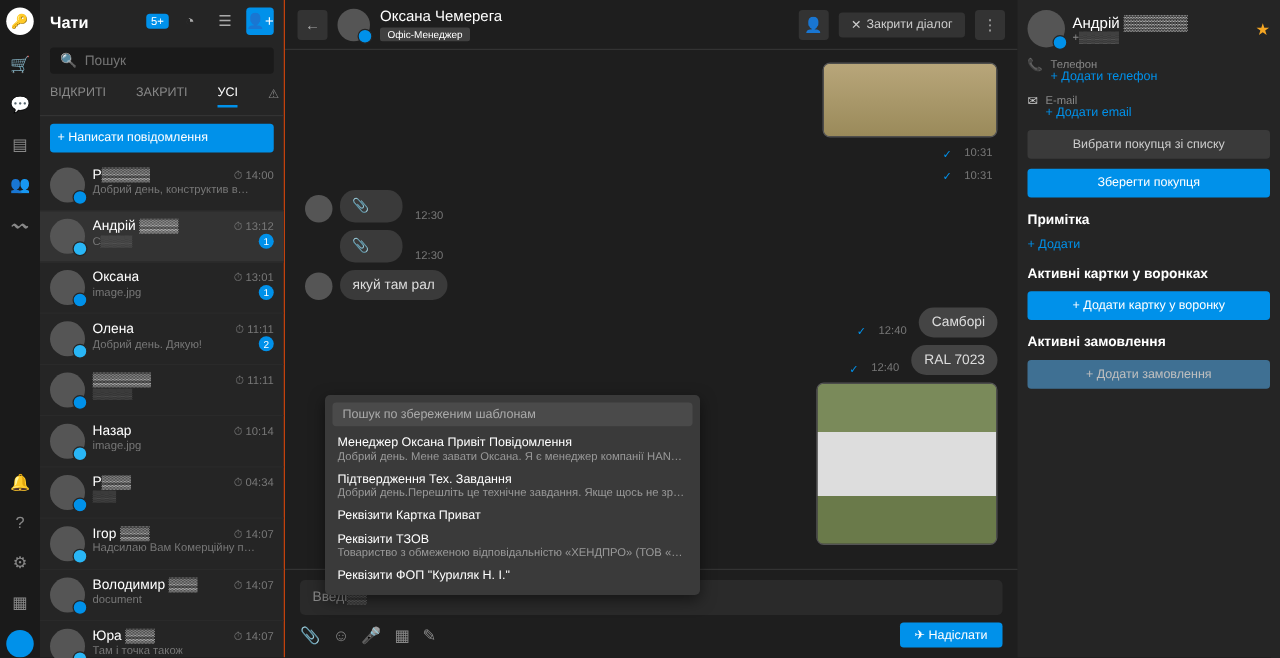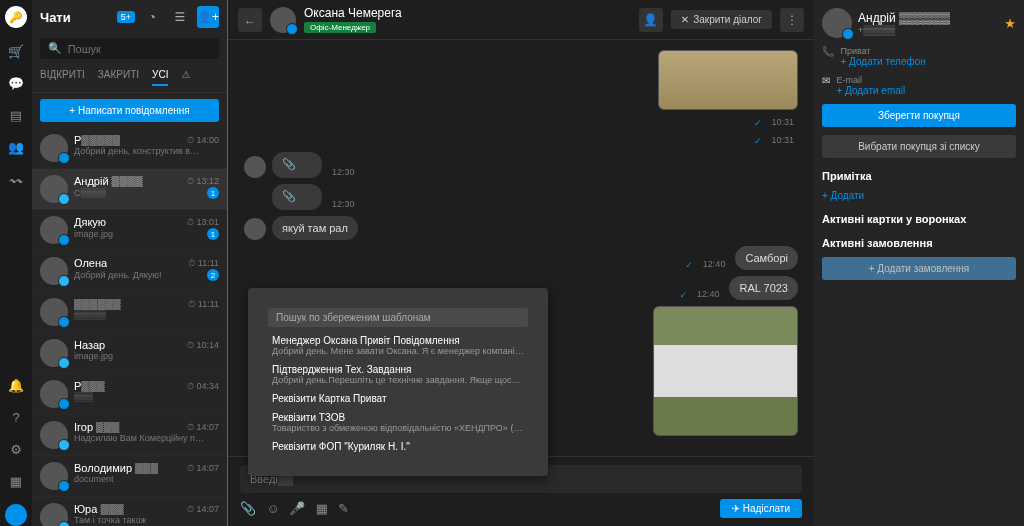--- a/index.html
+++ b/index.html
@@ -9,61 +9,61 @@
 .logo{width:22px;height:22px;border-radius:50%;background:#fff;display:flex;align-items:center;justify-content:center;color:#000;font-weight:bold}
 .ic.active{color:#0091ea}
 .chat-list{width:196px;background:#252525;display:flex;flex-direction:column;border-right:1px solid #c2410c}
 .cl-head{padding:6px 8px;display:flex;align-items:center;gap:6px}
 .cl-title{font-size:13px;color:#fff;font-weight:bold;flex:1}
 .cl-badge{background:#0091ea;color:#fff;font-size:9px;padding:1px 4px;border-radius:3px}
 .cl-btn{width:22px;height:22px;border-radius:3px;display:flex;align-items:center;justify-content:center;color:#aaa;cursor:pointer;font-size:12px}
 .cl-btn.blue{background:#0091ea;color:#fff}
 .search{margin:4px 8px;background:#1a1a1a;border-radius:3px;padding:4px 8px;display:flex;align-items:center;gap:6px}
 .search input{background:none;border:none;color:#ccc;font-size:11px;flex:1;outline:none}
-.tabs{display:flex;gap:13px;padding:6px 8px;border-bottom:1px solid #333;font-size:10px}
+.tabs{display:flex;gap:24px;padding:6px 8px;border-bottom:1px solid #333;font-size:10px}
 .tab{color:#888;cursor:pointer;padding-bottom:4px}
 .tab.active{color:#fff;border-bottom:2px solid #0091ea}
-.new-msg{margin:6px 8px;background:#0091ea;color:#fff;text-align:center;padding:6px;border-radius:3px;font-size:10px;cursor:pointer}
+.new-msg{margin:6px 8px;background:#0091ea;color:#fff;padding:6px;border-radius:3px;font-size:10px;cursor:pointer}
 .chats{flex:1;overflow-y:auto}
 .chat-item{display:flex;padding:6px 8px;gap:6px;cursor:pointer;border-bottom:1px solid #2a2a2a}
 .chat-item.sel{background:#333}
 .av{width:28px;height:28px;border-radius:50%;background:#555;flex-shrink:0;position:relative}
 .av .mini{position:absolute;bottom:-2px;right:-2px;width:12px;height:12px;border-radius:50%;background:#0091ea;border:1px solid #252525}
 .av .mini.tg{background:#29b6f6}
 .ci-body{flex:1;min-width:0}
 .ci-row1{display:flex;justify-content:space-between;align-items:center}
 .ci-name{font-size:11px;color:#fff;white-space:nowrap;overflow:hidden;text-overflow:ellipsis}
 .ci-time{font-size:9px;color:#777}
 .ci-row2{display:flex;justify-content:space-between;align-items:center}
 .ci-prev{font-size:9px;color:#777;white-space:nowrap;overflow:hidden;text-overflow:ellipsis;max-width:130px}
 .ci-badge{background:#0091ea;color:#fff;font-size:8px;min-width:12px;height:12px;border-radius:6px;display:flex;align-items:center;justify-content:center;padding:0 3px}
 .main{flex:1;display:flex;flex-direction:column;background:#1e1e1e;min-width:0}
 .m-head{display:flex;align-items:center;padding:6px 10px;gap:8px;border-bottom:1px solid #333}
 .hbtn{width:24px;height:24px;background:#333;border-radius:3px;display:flex;align-items:center;justify-content:center;color:#aaa;cursor:pointer;font-size:12px}
 .m-user{display:flex;align-items:flex-start;gap:6px;flex:1}
 .m-uname{font-size:12px;color:#fff}
-.m-role{background:#15803d;color:#fff;font-size:8px;padding:1px 6px;border-radius:2px;display:inline-block;margin-top:2px}
+.m-role{background:#404040;color:#fff;font-size:8px;padding:1px 6px;border-radius:2px;display:inline-block;margin-top:2px}
 .close-btn{background:#333;padding:4px 10px;border-radius:3px;font-size:10px;color:#ccc;cursor:pointer;display:flex;align-items:center;gap:4px}
 .conv{flex:1;overflow-y:auto;padding:10px 16px;display:flex;flex-direction:column;gap:6px;position:relative}
 .msg-row{display:flex;align-items:flex-end;gap:6px}
 .msg-row.out{justify-content:flex-end}
 .msg-row.in{justify-content:flex-start}
 .bubble{background:#3a3a3a;color:#ddd;padding:6px 10px;border-radius:12px;max-width:320px;font-size:11px}
 .bubble.dark{background:#444}
 .ts{font-size:9px;color:#777;margin:1px 4px}
 .chk{color:#0091ea;font-size:9px}
 .img-msg{width:140px;height:60px;background:linear-gradient(#b8a67a,#9a8a5a);border-radius:6px;border:1px solid #555}
 .img-msg.big{width:145px;height:130px;background:linear-gradient(#7a8a5a 30%,#ddd 30%,#ddd 70%,#6a7a4a 70%)}
 .mav{width:22px;height:22px;border-radius:50%;background:#555}
 .input-area{border-top:1px solid #333;padding:8px 12px;position:relative}
 .inp{background:#2a2a2a;border-radius:4px;padding:8px 10px;color:#888;font-size:11px}
 .inp-icons{display:flex;gap:10px;margin-top:6px;align-items:center}
 .inp-icons .ii{color:#888;font-size:13px;cursor:pointer}
 .send{margin-left:auto;background:#0091ea;color:#fff;padding:4px 12px;border-radius:3px;font-size:10px;cursor:pointer}
-.templates{position:absolute;bottom:50px;left:20px;width:300px;background:#3a3a3a;border-radius:4px;padding:20px;box-shadow:0 4px 12px rgba(0,0,0,.5)}
+.templates{position:absolute;bottom:50px;left:32px;width:300px;background:#3a3a3a;border-radius:4px;padding:6px;box-shadow:0 4px 12px rgba(0,0,0,.5)}
 .tpl-search{background:#4a4a4a;padding:4px 8px;border-radius:3px;font-size:10px;color:#aaa;margin-bottom:4px}
 .tpl{padding:4px;cursor:pointer}
 .tpl-t{font-size:10px;color:#fff;font-weight:normal}
 .tpl-d{font-size:9px;color:#999;white-space:nowrap;overflow:hidden;text-overflow:ellipsis}
 .right{width:210px;background:#252525;padding:8px;display:flex;flex-direction:column;gap:8px;overflow-y:auto}
 .r-user{display:flex;align-items:center;gap:6px}
 .r-name{font-size:12px;color:#ffffff}
 .r-field{display:flex;gap:6px;align-items:flex-start;font-size:10px}
 .r-label{color:#888;font-size:9px}
 .r-add{color:#0091ea;font-size:10px;cursor:pointer}
@@ -140,21 +140,21 @@
             <span class="ci-badge">1</span>
           </div>
         </div>
       </div>
       <div class="chat-item">
         <div class="av">
           <div class="mini "></div>
         </div>
         <div class="ci-body">
           <div class="ci-row1">
-            <span class="ci-name">Дякую</span>
+            <span class="ci-name">Оксана</span>
             <span class="ci-time">⏱ 13:01</span>
           </div>
           <div class="ci-row2">
             <span class="ci-prev">image.jpg</span>
             <span class="ci-badge">1</span>
           </div>
         </div>
       </div>
       <div class="chat-item">
         <div class="av">
@@ -361,31 +361,32 @@
       </div>
     <div>
       <div class="r-name">Андрій ▒▒▒▒▒▒</div>
       <div style="font-size:9px;color:#888">+▒▒▒▒▒</div>
     </div>
     <span class="star">★</span>
   </div>
   <div class="r-field">
       <span>📞</span>
       <div>
-        <div class="r-label">Приват</div>
+        <div class="r-label">Телефон</div>
         <div class="r-add">+ Додати телефон</div>
       </div>
     </div>
   <div class="r-field">
       <span>✉</span>
       <div>
         <div class="r-label">E-mail</div>
         <div class="r-add">+ Додати email</div>
       </div>
     </div>
+  <div class="r-btn grey">Вибрати покупця зі списку</div>
   <div class="r-btn">Зберегти покупця</div>
-  <div class="r-btn grey">Вибрати покупця зі списку</div>
   <div class="r-sec">Примітка</div>
   <div class="r-add">+ Додати</div>
   <div class="r-sec">Активні картки у воронках</div>
+  <div class="r-btn">+ Додати картку у воронку</div>
   <div class="r-sec">Активні замовлення</div>
   <div class="r-btn off">+ Додати замовлення</div>
 </div>
 
 </body></html>

